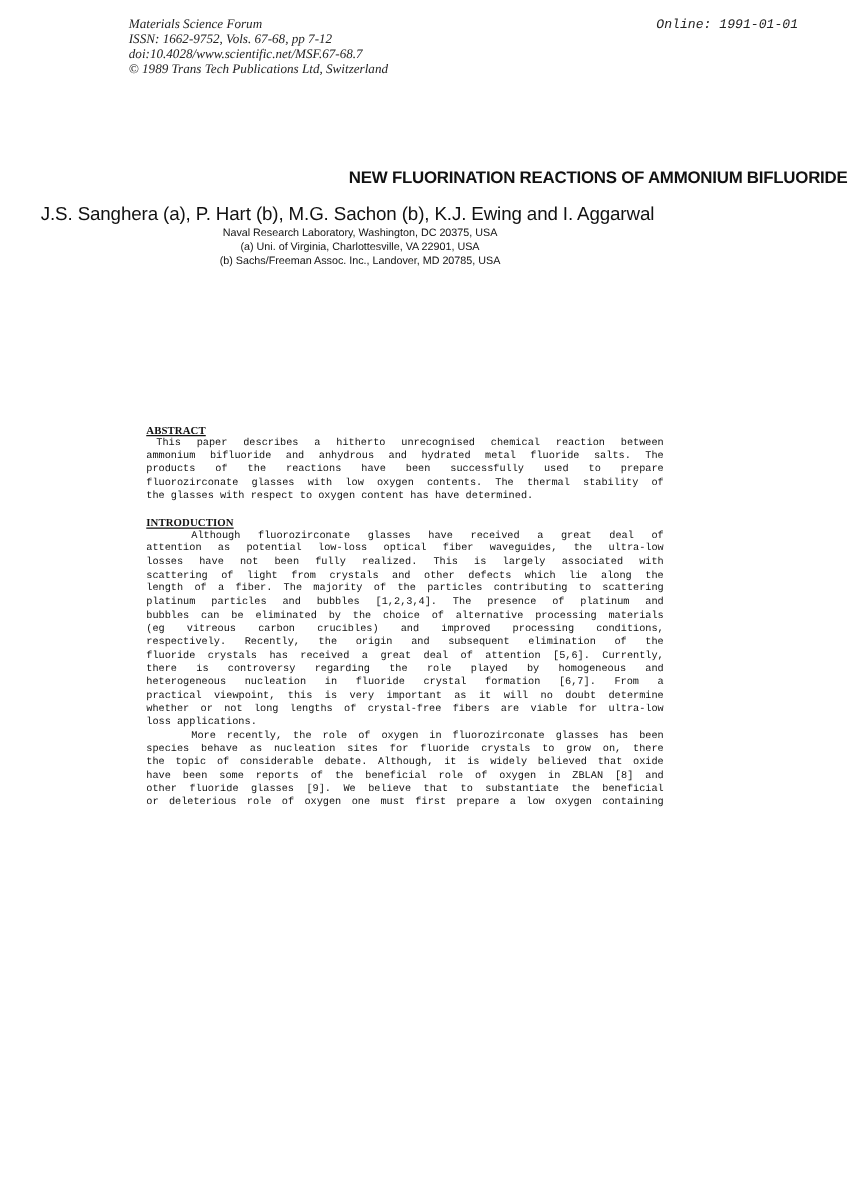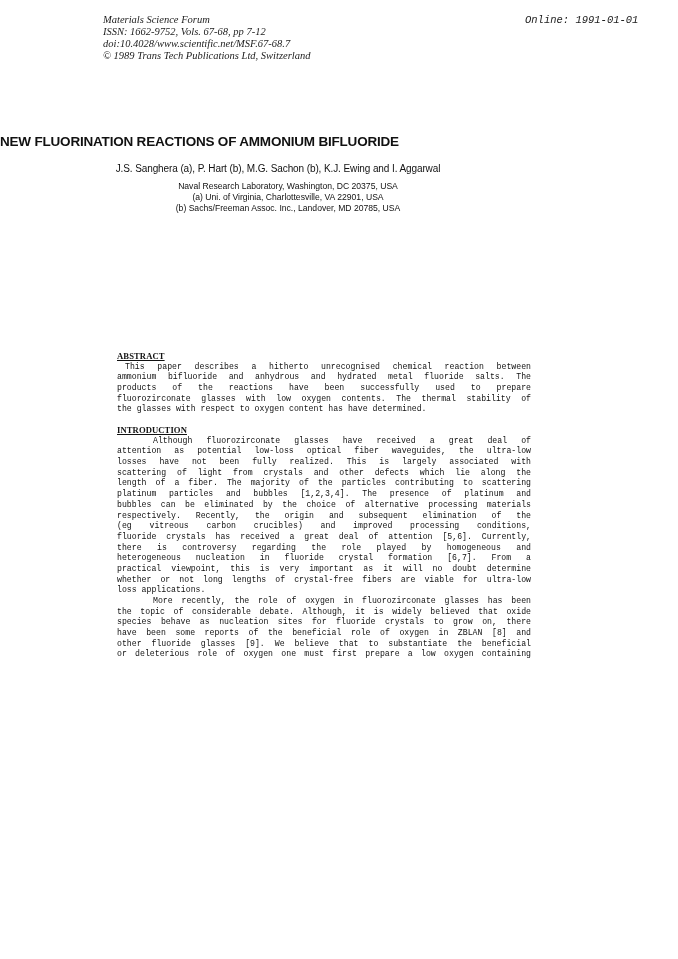--- a/index.html
+++ b/index.html
@@ -1,25 +1,25 @@
 <!DOCTYPE html>
 <html><head>
   <meta charset="utf-8">
   <style>
     html, body { margin: 0; padding: 0; background: #ffffff; }
     body { width: 678px; height: 959px; position: relative; overflow: hidden; color: #111; }
     .hdr { position: absolute; left: 62px; top: 14px; font-family: "Liberation Serif", serif; font-style: italic; font-size: 10.5px; line-height: 12px; color: #222; }
     .hdr div { white-space: nowrap; margin-left: 41px; }
     .online { position: absolute; left: 525px; top: 14px; font-family: Liberation Mono, monospace; font-style: italic; font-size: 10.5px; line-height: 12px; color: #222; white-space: nowrap; }
-    .title { position: absolute; left: 0; width: 678px; top: 134px; text-align: left; font-family: "Liberation Sans", sans-serif; font-weight: bold; font-size: 13.5px; letter-spacing: -0.2px; color: #111; }
-    .authors { position: absolute; left: 0; width: 556px; top: 163px; text-align: center; font-family: "Liberation Sans", sans-serif; font-size: 10px; color: #111; letter-spacing: -0.1px; }
+    .title { position: absolute; left: 0; width: 678px; top: 134px; text-align: right; font-family: "Liberation Sans", sans-serif; font-weight: bold; font-size: 13.5px; letter-spacing: -0.2px; color: #111; }
+    .authors { position: absolute; left: 0; width: 556px; top: 163px; text-align: center; font-family: "Liberation Sans", sans-serif; font-size: 15px; color: #111; letter-spacing: -0.1px; }
     .affil { position: absolute; left: 0; width: 576px; text-align: center; font-family: "Liberation Sans", sans-serif; font-size: 8.6px; line-height: 11px; color: #111; }
     .affil div { white-space: nowrap; }
     .body { position: absolute; left: 117px; width: 414px; font-family: "Liberation Mono", monospace; font-size: 8.2px; line-height: 10.7px; color: #111; }
-    .sec-head { font-weight: bold; text-decoration: underline; font-family: "Liberation Serif", serif; font-size: 8.6px; letter-spacing: 0.1px; margin-top: 12px; }
+    .sec-head { font-weight: bold; text-decoration: underline; font-family: "Liberation Serif", serif; font-size: 8.6px; letter-spacing: 0.1px; }
     .line { white-space: nowrap; text-align: justify; text-align-last: justify; height: 10.7px; overflow: hidden; }
     .line.last { text-align-last: left; }
     .line.indent1 { padding-left: 8px; }
     .line.indent2 { padding-left: 36px; }
   </style>
 </head>
 <body>
 
 <div class="hdr">
   <div>Materials Science Forum</div>
@@ -48,27 +48,27 @@
 
 <div class="body" style="top:413px;">
   <div class="sec-head">INTRODUCTION</div>
   <div class="line indent2">Although fluorozirconate glasses have received a great deal of</div>
   <div class="line">attention as potential low-loss optical fiber waveguides, the ultra-low</div>
   <div class="line">losses have not been fully realized. This is largely associated with</div>
   <div class="line">scattering of light from crystals and other defects which lie along the</div>
   <div class="line">length of a fiber. The majority of the particles contributing to scattering</div>
   <div class="line">platinum particles and bubbles [1,2,3,4]. The presence of platinum and</div>
   <div class="line">bubbles can be eliminated by the choice of alternative processing materials</div>
+  <div class="line">(eg vitreous carbon crucibles) and improved processing conditions,</div>
   <div class="line">respectively. Recently, the origin and subsequent elimination of the</div>
-  <div class="line">(eg vitreous carbon crucibles) and improved processing conditions,</div>
   <div class="line">fluoride crystals has received a great deal of attention [5,6]. Currently,</div>
   <div class="line">there is controversy regarding the role played by homogeneous and</div>
   <div class="line">heterogeneous nucleation in fluoride crystal formation [6,7]. From a</div>
   <div class="line">practical viewpoint, this is very important as it will no doubt determine</div>
   <div class="line">whether or not long lengths of crystal-free fibers are viable for ultra-low</div>
   <div class="line last">loss applications.</div>
   <div class="line indent2">More recently, the role of oxygen in fluorozirconate glasses has been</div>
+  <div class="line">species behave as nucleation sites for fluoride crystals to grow on, there</div>
   <div class="line">the topic of considerable debate. Although, it is widely believed that oxide</div>
-  <div class="line">species behave as nucleation sites for fluoride crystals to grow on, there</div>
   <div class="line">have been some reports of the beneficial role of oxygen in ZBLAN [8] and</div>
   <div class="line">other fluoride glasses [9]. We believe that to substantiate the beneficial</div>
   <div class="line">or deleterious role of oxygen one must first prepare a low oxygen containing</div>
 </div>
 
 </body></html>

